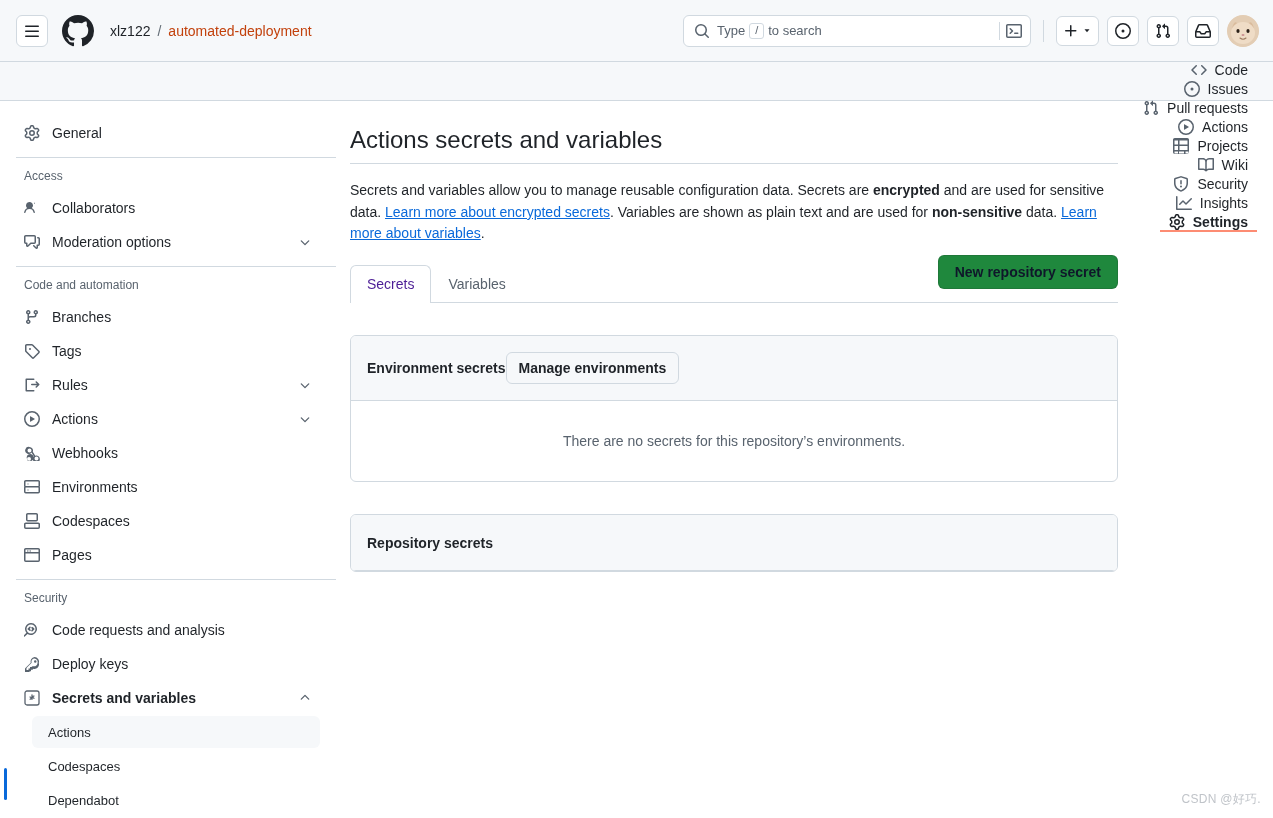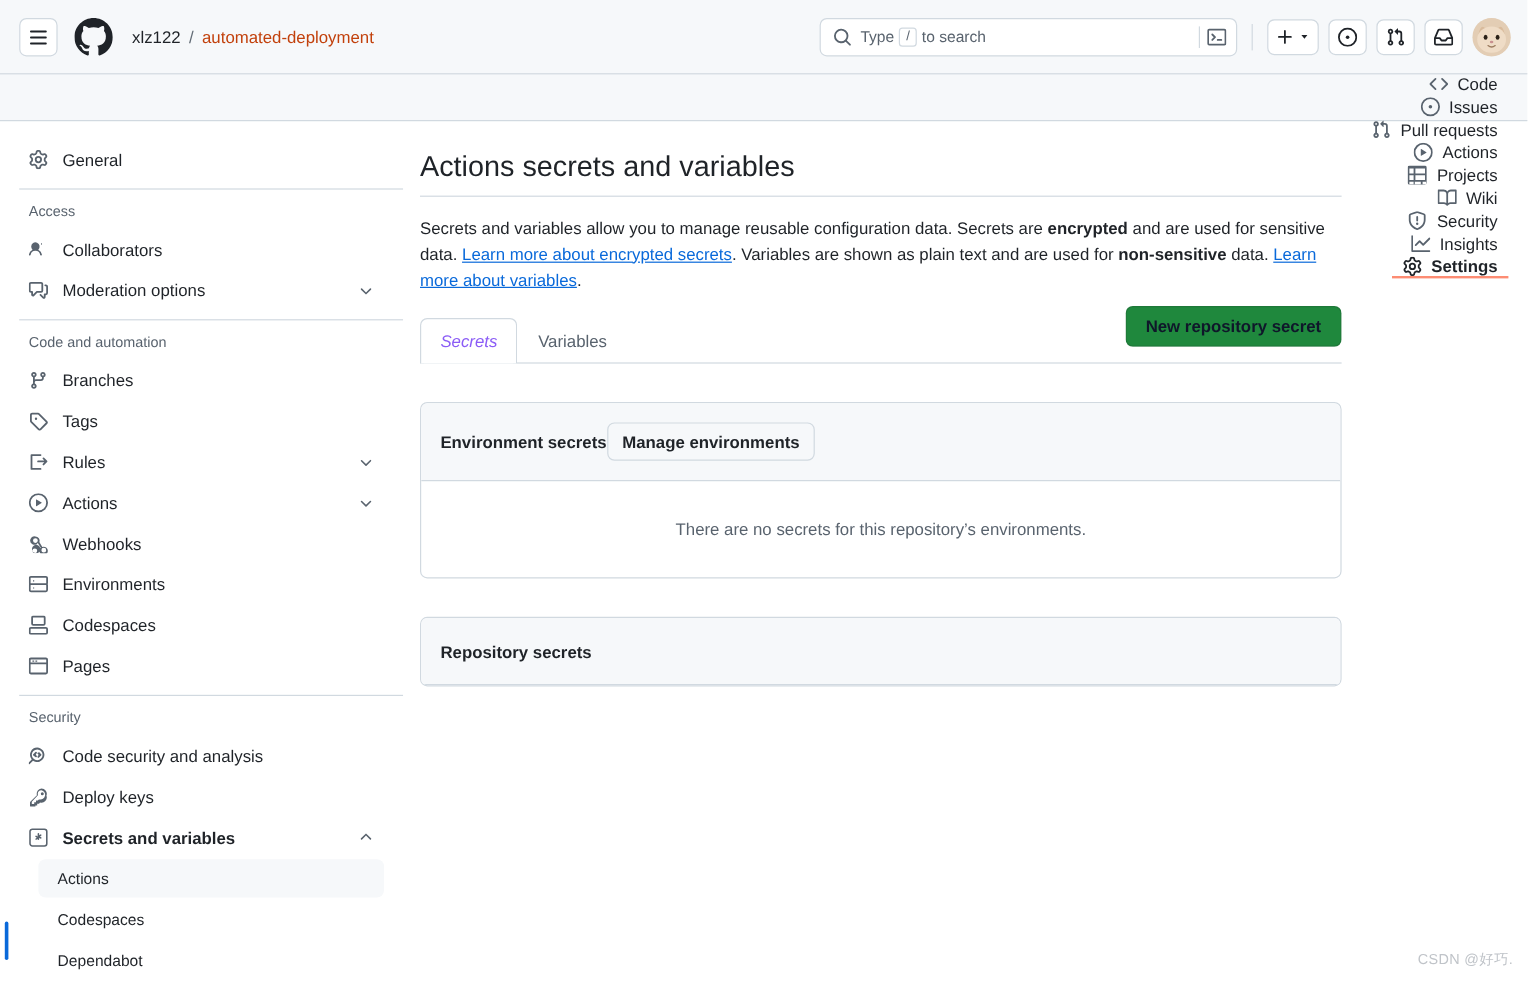--- a/index.html
+++ b/index.html
@@ -221,26 +221,25 @@
     padding: 8px 16px;
     color: #59636e;
     cursor: pointer;
     border: 1px solid transparent;
     border-bottom: none;
     border-radius: 6px 6px 0 0;
     line-height: 20px;
     background: transparent;
   }
   .tabnav-tab.active {
-    color: #8b5cf6;
+    color: #4c1d95;
     background: #ffffff;
     border-color: #d1d9e0;
     margin-bottom: -1px;
     padding-bottom: 9px;
-    font-style: italic;
   }
   .btn-primary {
     position: absolute;
     right: 0; top: -10px;
     background: #1f883d;
     color: #0f172a;
     border: 1px solid rgba(31,35,40,.15);
     border-radius: 6px;
     font-size: 14px;
     font-weight: bold;
@@ -564,21 +563,21 @@
     <div class="side-divider"></div>
 
     <div class="side-heading">Security</div>
 
     <div class="side-link">
       <span class="si">
         <svg width="16" height="16" viewBox="0 0 16 16">
             <path fill="currentColor" d="M7 1a6 6 0 1 1-3.5 10.88l-2.72 2.72a.75.75 0 0 1-1.06-1.06l2.72-2.72A6 6 0 0 1 7 1Zm0 1.5a4.5 4.5 0 1 0 0 9 4.5 4.5 0 0 0 0-9Zm1.53 2.22 1.75 1.75a.75.75 0 0 1 0 1.06l-1.75 1.75a.75.75 0 1 1-1.06-1.06L8.19 7 7.47 6.28a.75.75 0 1 1 1.06-1.06Zm-3.06 0a.75.75 0 0 1 1.06 1.06L5.81 7l.72.72a.75.75 0 1 1-1.06 1.06L3.72 7.53a.75.75 0 0 1 0-1.06Z"></path>
           </svg>
       </span>
-      <span class="stext">Code security and analysis</span>
+      <span class="stext">Code requests and analysis</span>
     </div>
 
     <div class="side-link">
       <span class="si">
         <svg width="16" height="16" viewBox="0 0 16 16">
             <path fill="currentColor" d="M10.5 1a4.5 4.5 0 0 1 4.24 6.0l.01.04a4.5 4.5 0 0 1-5.38 5.8l-.86.86H7v1.5H5.5V17H2.5A1.5 1.5 0 0 1 1 15.5v-2.44a1.5 1.5 0 0 1 .44-1.06l5.33-5.33A4.5 4.5 0 0 1 10.5 1Zm0 1.5a3 3 0 0 0-2.9 3.78.75.75 0 0 1-.2.73L2.5 12.12V14h2v-1.5h1.5V11h1.5l.62-.62a.75.75 0 0 1 .73-.2A3 3 0 1 0 10.5 2.5Zm.75 1.75a1.25 1.25 0 1 1 0 2.5 1.25 1.25 0 0 1 0-2.5Z"></path>
           </svg>
       </span>
       <span class="stext">Deploy keys</span>
     </div>

